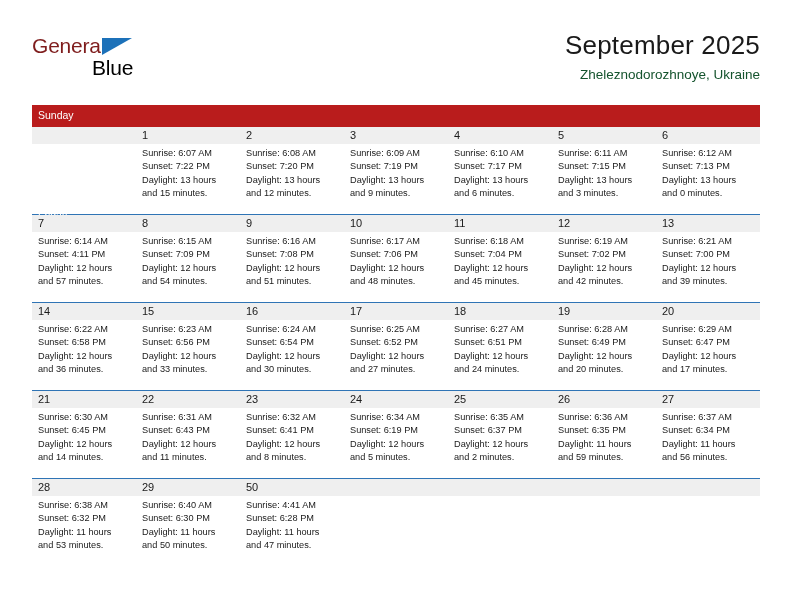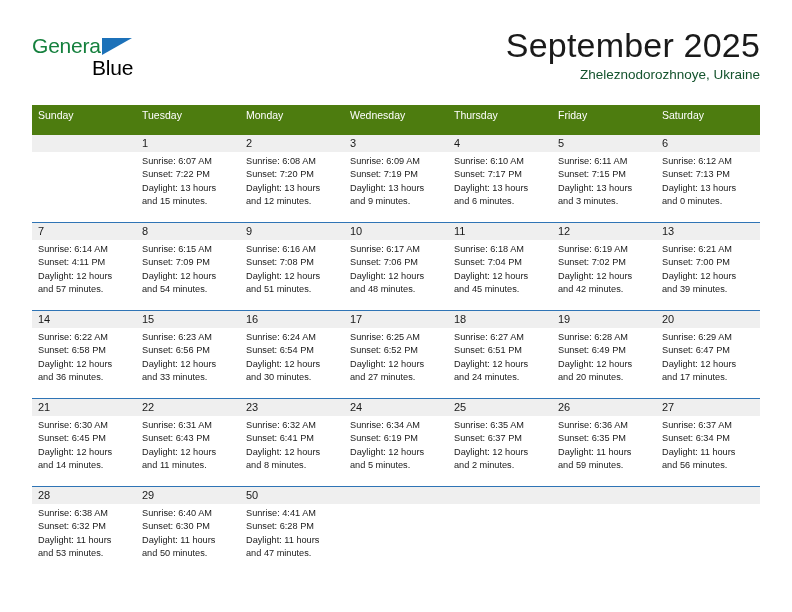--- a/index.html
+++ b/index.html
@@ -35,21 +35,21 @@
     top: 6px;
     width: 200px;
     height: 56px;
   }
   .brand-line1 {
     position: absolute;
     left: 0;
     top: 0;
     font-size: 21px;
     letter-spacing: -0.2px;
-    color: #15803d;
+    color: #7f1d1d;
     font-family: "Liberation Sans", sans-serif;
   }
   .brand-tri {
     position: absolute;
     left: 70px;
     top: 4px;
     width: 0;
     height: 0;
     border-left: 30px solid #1c71b9;
     border-bottom: 17px solid transparent;
@@ -63,21 +63,21 @@
     color: #000000;
     font-family: "Liberation Sans", sans-serif;
   }
   .title-block {
     position: absolute;
     right: 0;
     top: 0;
     text-align: right;
   }
   .cal-title {
-    font-size: 34px;
+    font-size: 26px;
     font-weight: 400;
     color: #1a1a1a;
     line-height: 34px;
     letter-spacing: 0.2px;
   }
   .cal-location {
     font-size: 13.5px;
     font-weight: 400;
     color: #14532d;
     line-height: 22px;
@@ -86,22 +86,23 @@
 
   
   .calendar {
     position: absolute;
     left: 32px;
     top: 105px;
     width: 728px;
   }
   .dow-row {
     display: flex;
-    background: #4d7c0f;
-    height: 30px;
+    background: #b91c1c;
+    height: 22px;
+    flex-direction: column;
   }
   .dow {
     flex: 1 1 0;
     color: #ffffff;
     font-size: 10.5px;
     line-height: 20px;
     padding-left: 6px;
     box-sizing: border-box;
     white-space: nowrap;
   }

